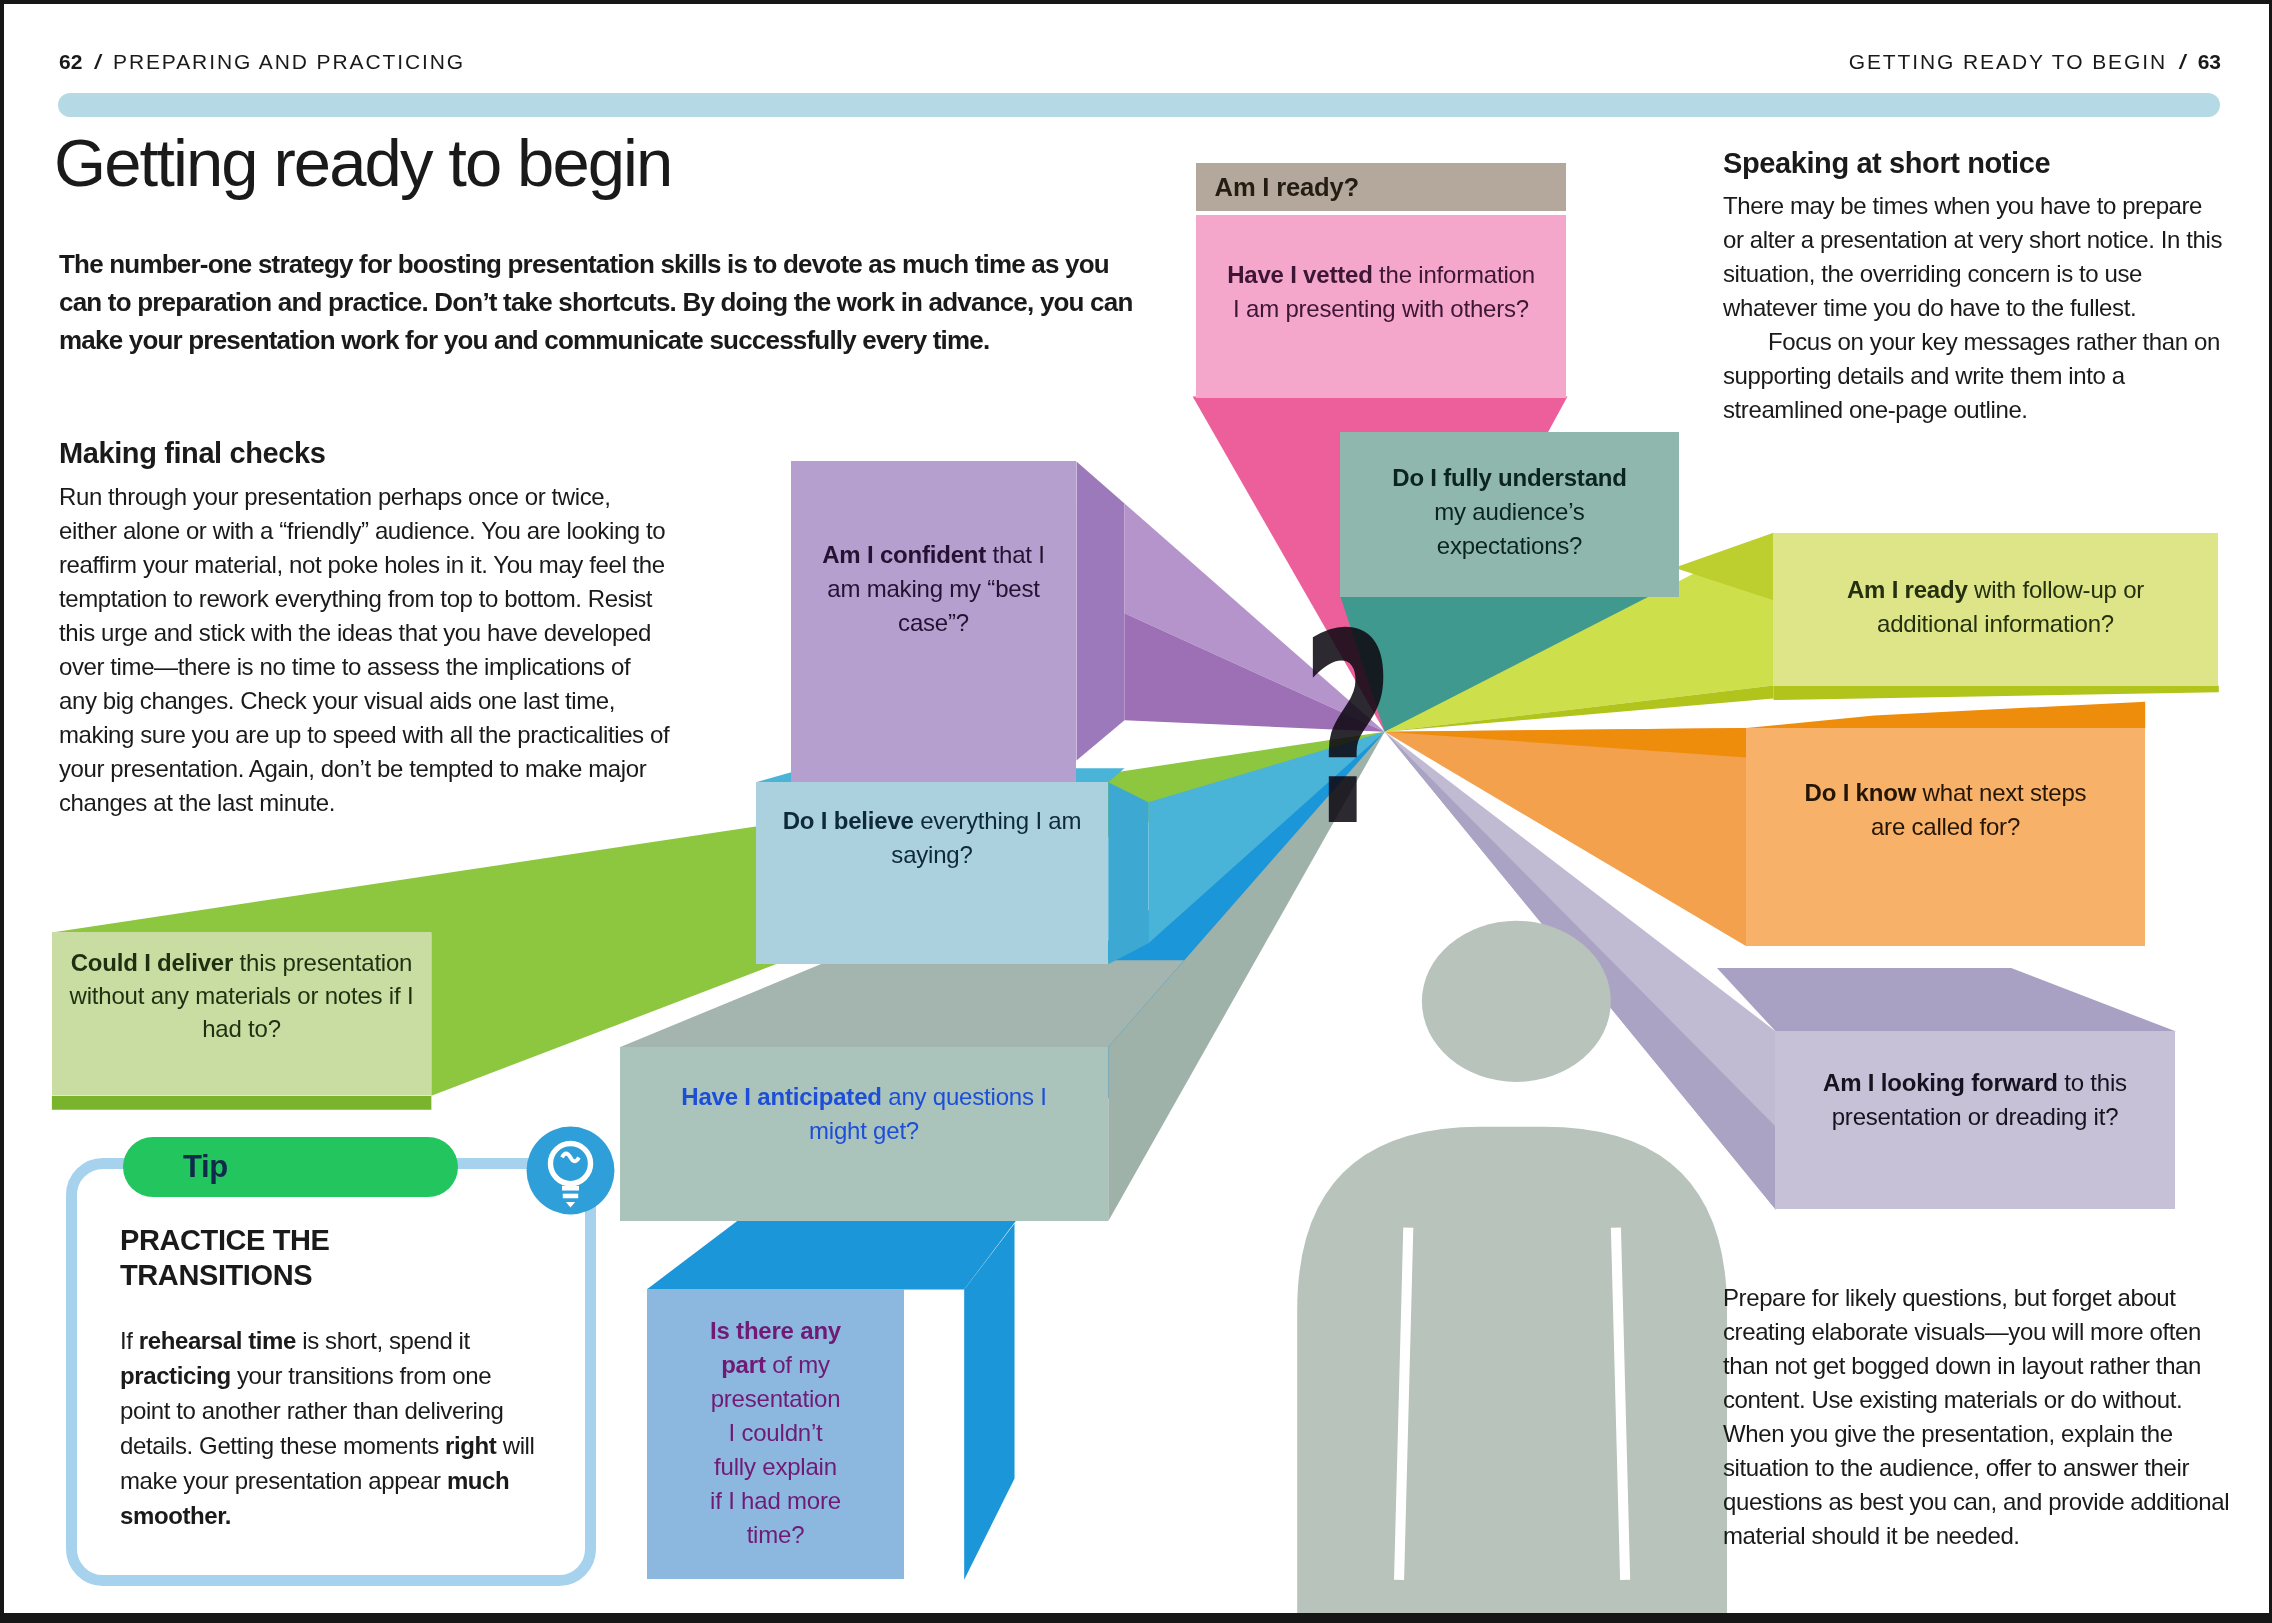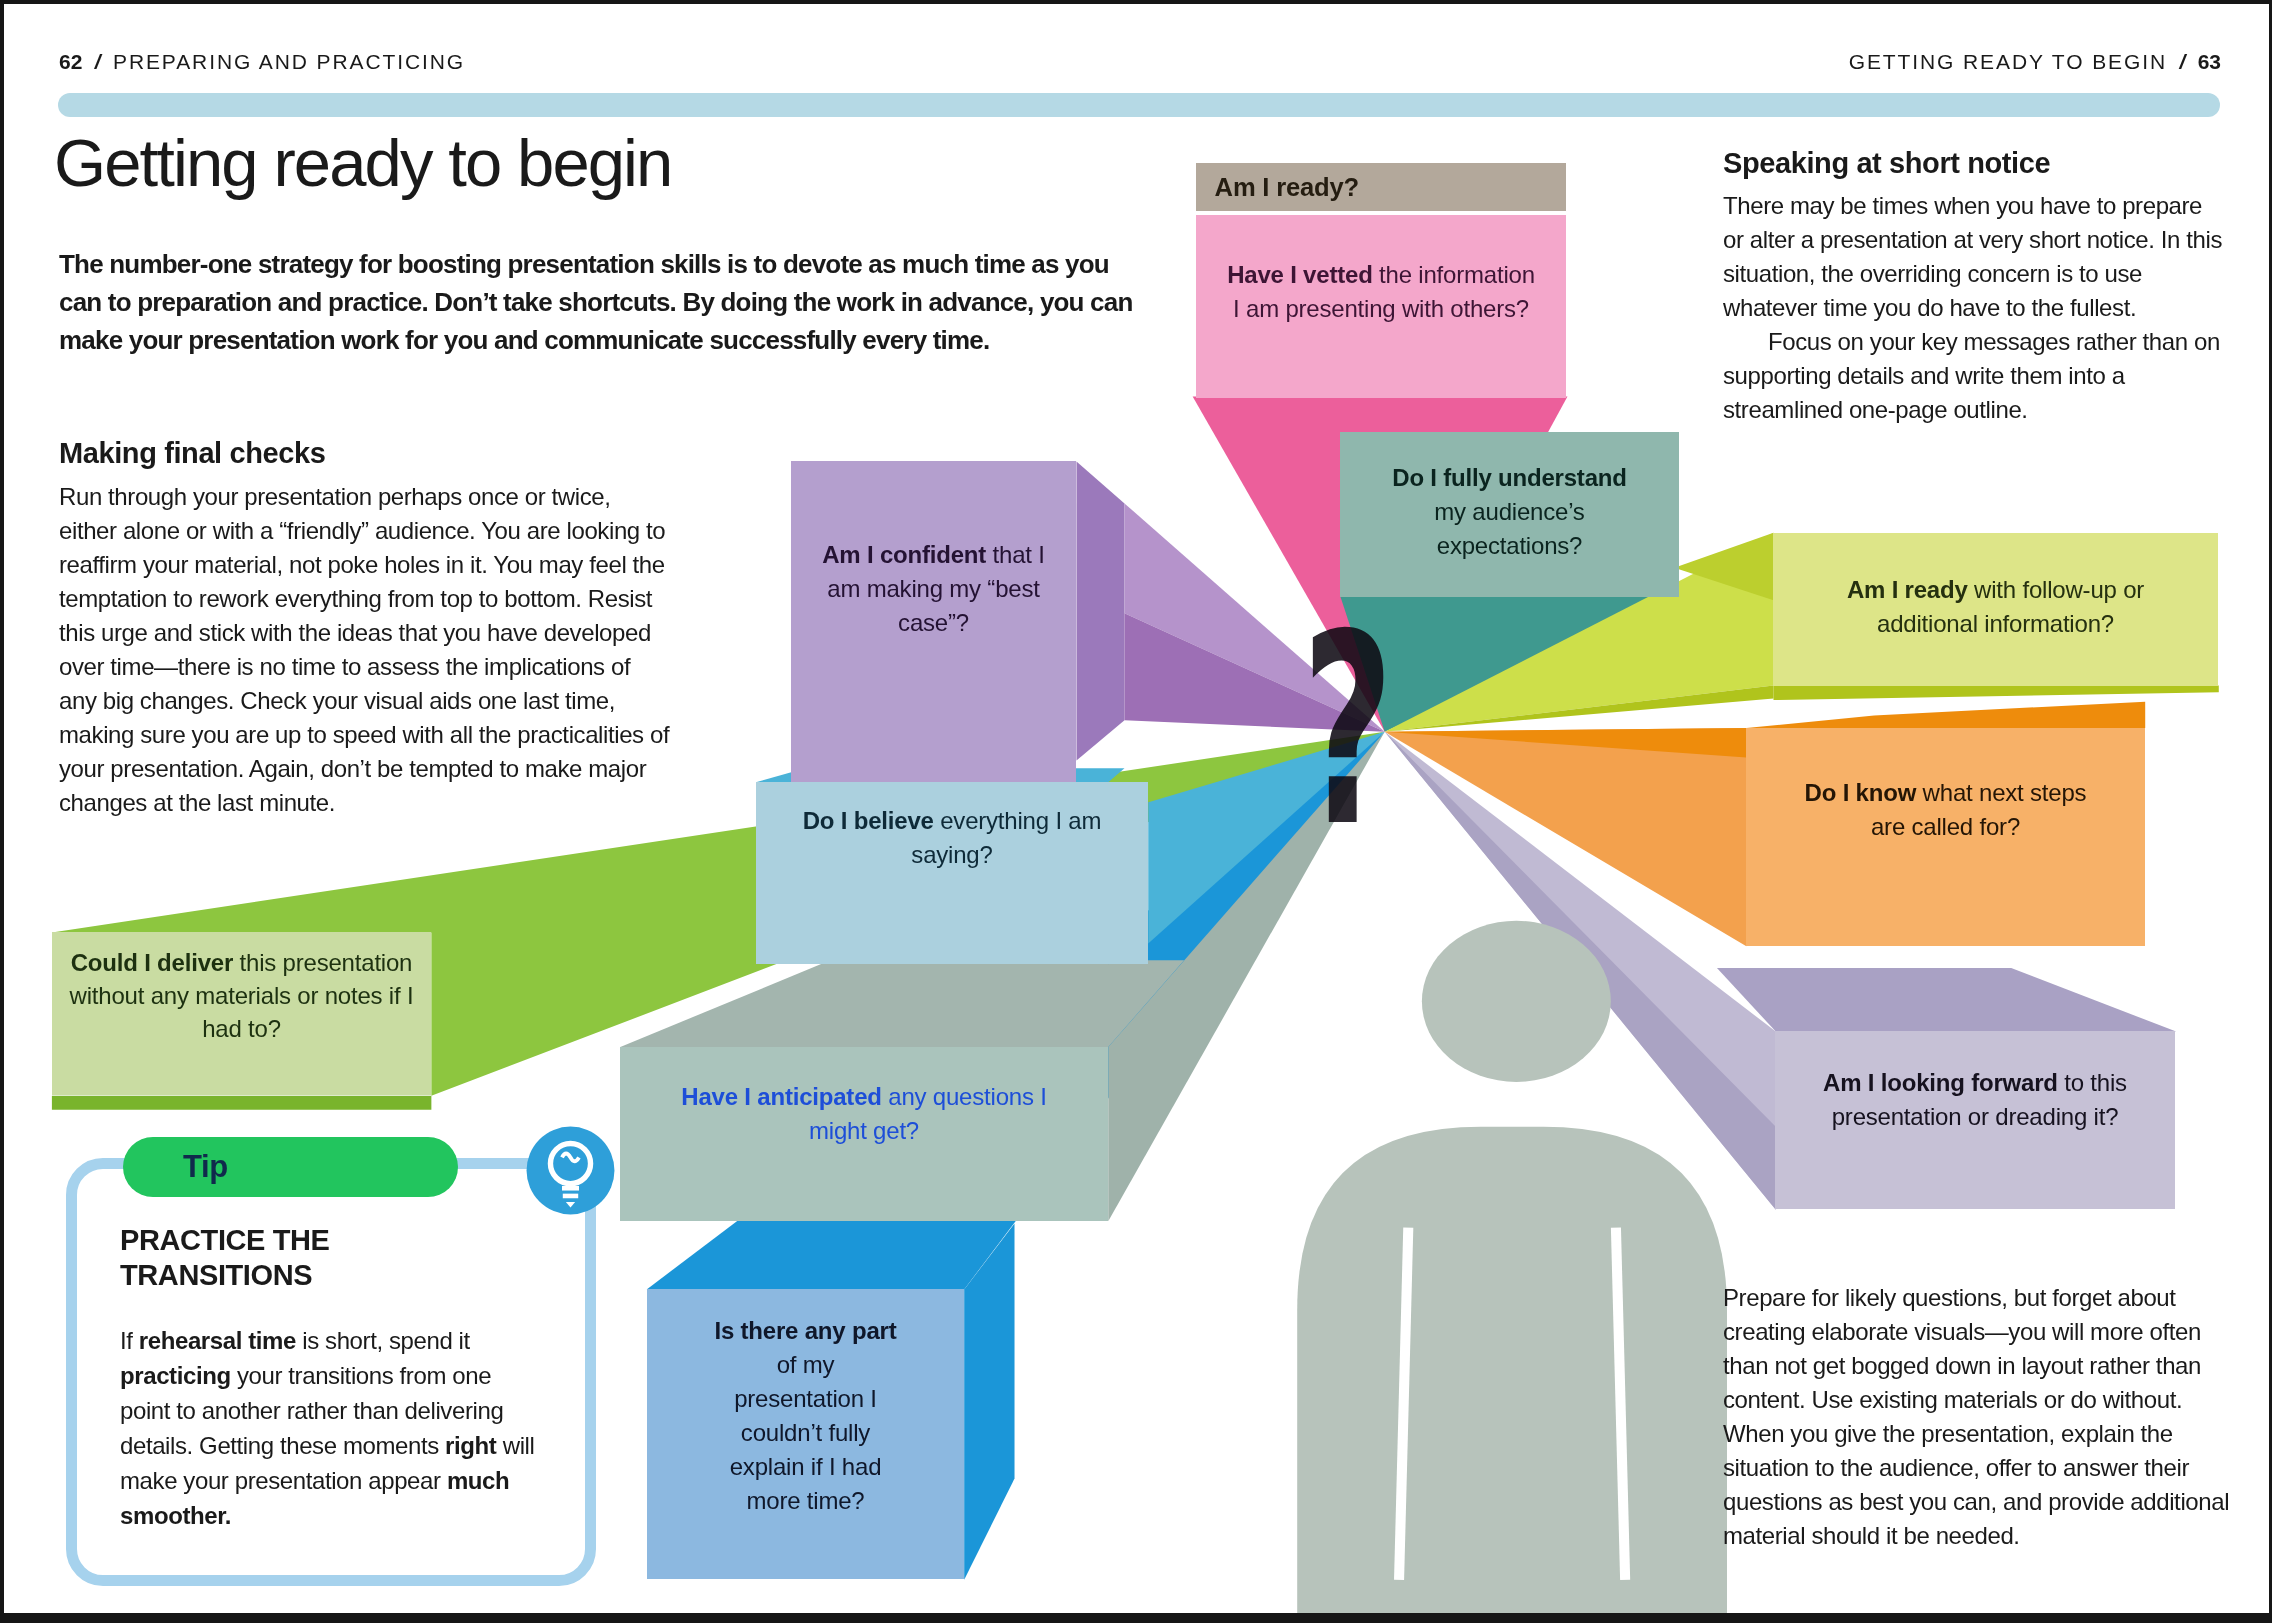--- a/index.html
+++ b/index.html
@@ -32,24 +32,24 @@
   .qbox{position:absolute;z-index:3;text-align:center;font-size:24px;line-height:34px;letter-spacing:-0.2px;box-sizing:border-box;}
   .qbox b{font-weight:bold;}
   #label-ready{position:absolute;left:1196px;top:163px;width:370px;height:48px;line-height:48px;background:#b3a89b;color:#251d11;
     font-size:25.6px;font-weight:bold;padding-left:18.6px;box-sizing:border-box;z-index:3;letter-spacing:-0.2px;}
   #box-vetted{left:1196px;top:215px;width:370px;height:183px;padding:43px 31px 0;background:#f4a7cb;color:#3d1535;}
   #box-understand{left:1340px;top:432px;width:339px;height:165px;padding:29px 43px 0;background:#8fb7ad;color:#0b241f;}
   #box-confident{left:791px;top:461px;width:285px;height:364px;padding:77px 27px 0;background:#b49fce;color:#241233;}
   #box-followup{left:1773px;top:533px;width:445px;height:153px;padding:40px 53px 0;background:#dde588;color:#25300f;}
   #box-know{left:1746px;top:728px;width:399px;height:218px;padding:48px 43px 0;background:#f7b168;color:#241505;}
   #box-forward{left:1775px;top:1031px;width:400px;height:178px;padding:35px 23px 0;background:#c6c1d6;color:#16121f;}
-  #box-believe{left:756px;top:782px;width:392px;height:182px;padding:22px 15px 0;background:#abd0de;color:#0e2a38;}
+  #box-believe{left:756px;top:782px;width:352px;height:182px;padding:22px 15px 0;background:#abd0de;color:#0e2a38;}
   #box-anticipated{left:620px;top:1047px;width:488px;height:174px;padding:33px 30px 0;background:#aac4bc;color:#1d4ed8;}
   #box-deliver{left:52px;top:932px;width:379px;height:163px;padding:14px 15.5px 0;background:#c9dca2;color:#1d3110;line-height:33px;}
-  #box-part{left:647px;top:1289px;width:317px;height:290px;padding:25px 62px 0;background:#8cb8e0;color:#0f172a;}
+  #box-part{left:647px;top:1289px;width:257px;height:290px;padding:25px 62px 0;background:#8cb8e0;color:#701a75;}
   
   #qmark{position:absolute;left:1302px;top:600px;font-size:263px;line-height:1;font-weight:bold;
     font-family:"DejaVu Sans",sans-serif;color:rgba(14,9,18,0.87);transform:scaleX(0.6);transform-origin:left top;z-index:2;}
   
   #tip-box{position:absolute;left:66px;top:1158px;width:530px;height:428px;border:11px solid #a6d2ed;border-radius:37px;box-sizing:border-box;z-index:3;background:#fff;}
   #tip-pill{position:absolute;left:46px;top:-32px;width:335px;height:60px;border-radius:31px;background:#22c55e;color:#102a4c;
     font-size:31px;font-weight:bold;line-height:60px;padding-left:60px;box-sizing:border-box;letter-spacing:-0.4px;}
   #tip-bulb{position:absolute;left:448px;top:-44px;}
   #tip-heading{position:absolute;left:43px;top:54px;width:279px;font-size:29px;font-weight:bold;line-height:35px;letter-spacing:-0.4px;color:#1a1a1a;}
   #tip-body{position:absolute;left:43px;top:130px;width:422px;font-size:24px;line-height:35px;letter-spacing:-0.4px;color:#1a1a1a;}

